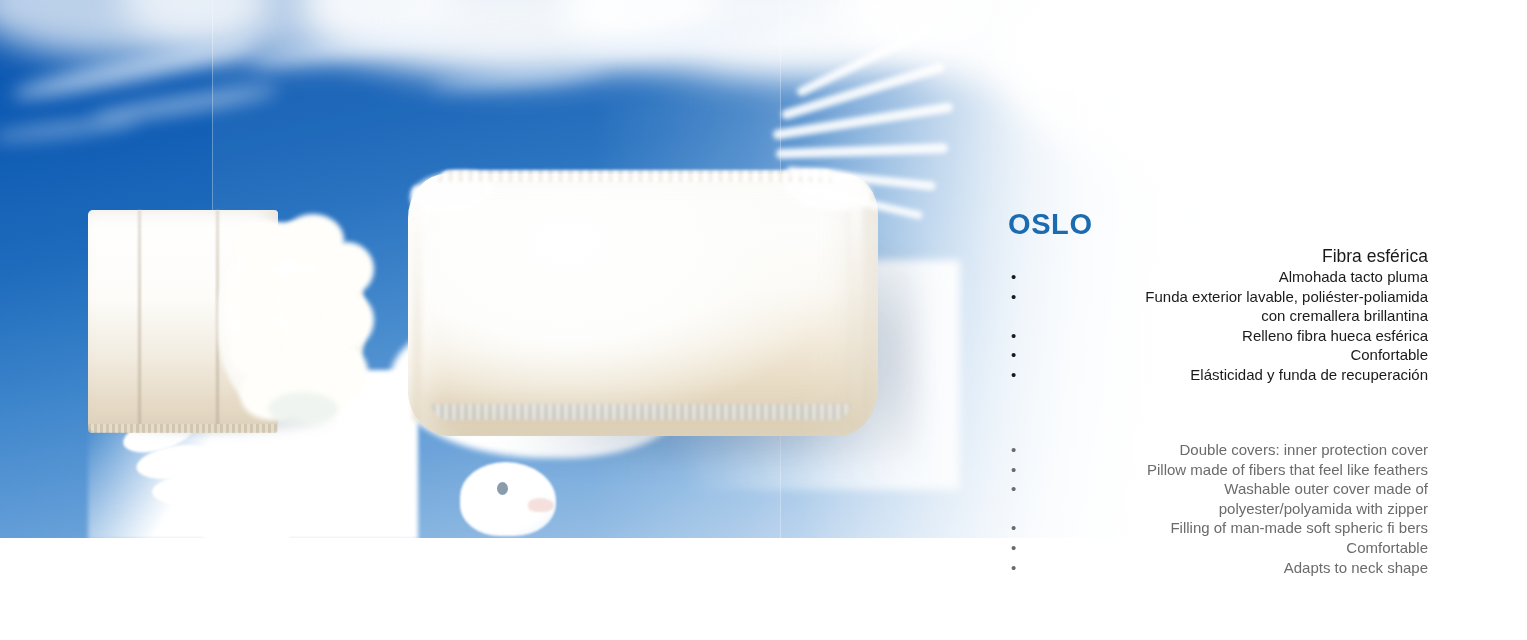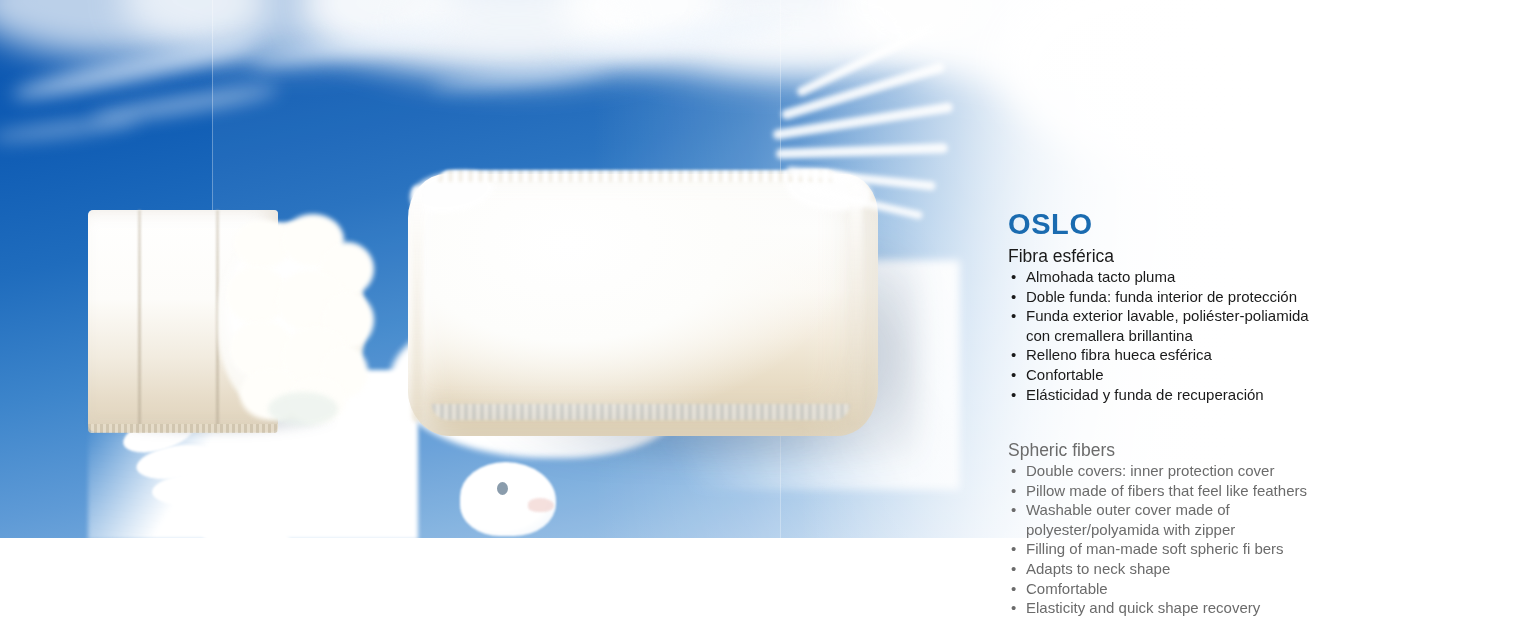--- a/index.html
+++ b/index.html
@@ -163,21 +163,21 @@
     background:repeating-linear-gradient(90deg,rgba(186,196,206,.55) 0 4px,rgba(238,242,246,.5) 4px 8px);
     filter:blur(1.6px);border-radius:0 0 28px 28px;}
   .pil-tedge{position:absolute;left:40px;top:2px;width:400px;height:12px;
     background:repeating-linear-gradient(90deg,rgba(244,240,232,.9) 0 5px,rgba(255,255,255,.95) 5px 10px);
     filter:blur(1.5px);border-radius:28px 28px 0 0;}
 
   
   #text-col{position:absolute;left:1008px;top:0;width:420px;height:640px;}
   #title{position:absolute;left:0;top:208px;font-size:29px;font-weight:bold;
          letter-spacing:.6px;color:#1a6bb0;}
-  .block{position:absolute;left:0;width:420px;}
+  .block{position:absolute;left:0;width:420px;text-align:right;}
   #es-block{top:246px;}
   #en-block{top:440px;}
   .heading{font-size:17.5px;line-height:20px;margin-bottom:1px;}
   .blist{list-style:none;margin:0;padding:0;}
   .blist li{font-size:15px;line-height:19.6px;padding-left:18px;position:relative;
             white-space:pre-line;}
   .blist li::before{content:"\2022";position:absolute;left:3px;top:0;}
   #es-block .heading,#es-block .blist li{color:#1a1a1a;}
   #en-block .heading,#en-block .blist li{color:#6b6b6b;}
 </style>
@@ -266,37 +266,34 @@
   </div>
 
   <div id="text-col">
 
     <div id="title">OSLO</div>
 
     <div class="block" id="es-block">
       <div class="heading">Fibra esférica</div>
       <ul class="blist">
         <li>Almohada tacto pluma</li>
-        <li>Doble funda: funda interior de protección</li>
         <li>Funda exterior lavable, poliéster-poliamida
 con cremallera brillantina</li>
         <li>Relleno fibra hueca esférica</li>
         <li>Confortable</li>
         <li>Elásticidad y funda de recuperación</li>
       </ul>
     </div>
 
     <div class="block" id="en-block">
-      <div class="heading">Spheric fibers</div>
       <ul class="blist">
         <li>Double covers: inner protection cover</li>
         <li>Pillow made of fibers that feel like feathers</li>
         <li>Washable outer cover made of
 polyester/polyamida with zipper</li>
         <li>Filling of man-made soft spheric fi bers</li>
+        <li>Comfortable</li>
         <li>Adapts to neck shape</li>
-        <li>Comfortable</li>
-        <li>Elasticity and quick shape recovery</li>
       </ul>
     </div>
 
   </div>
 </div>
 
 </body></html>

